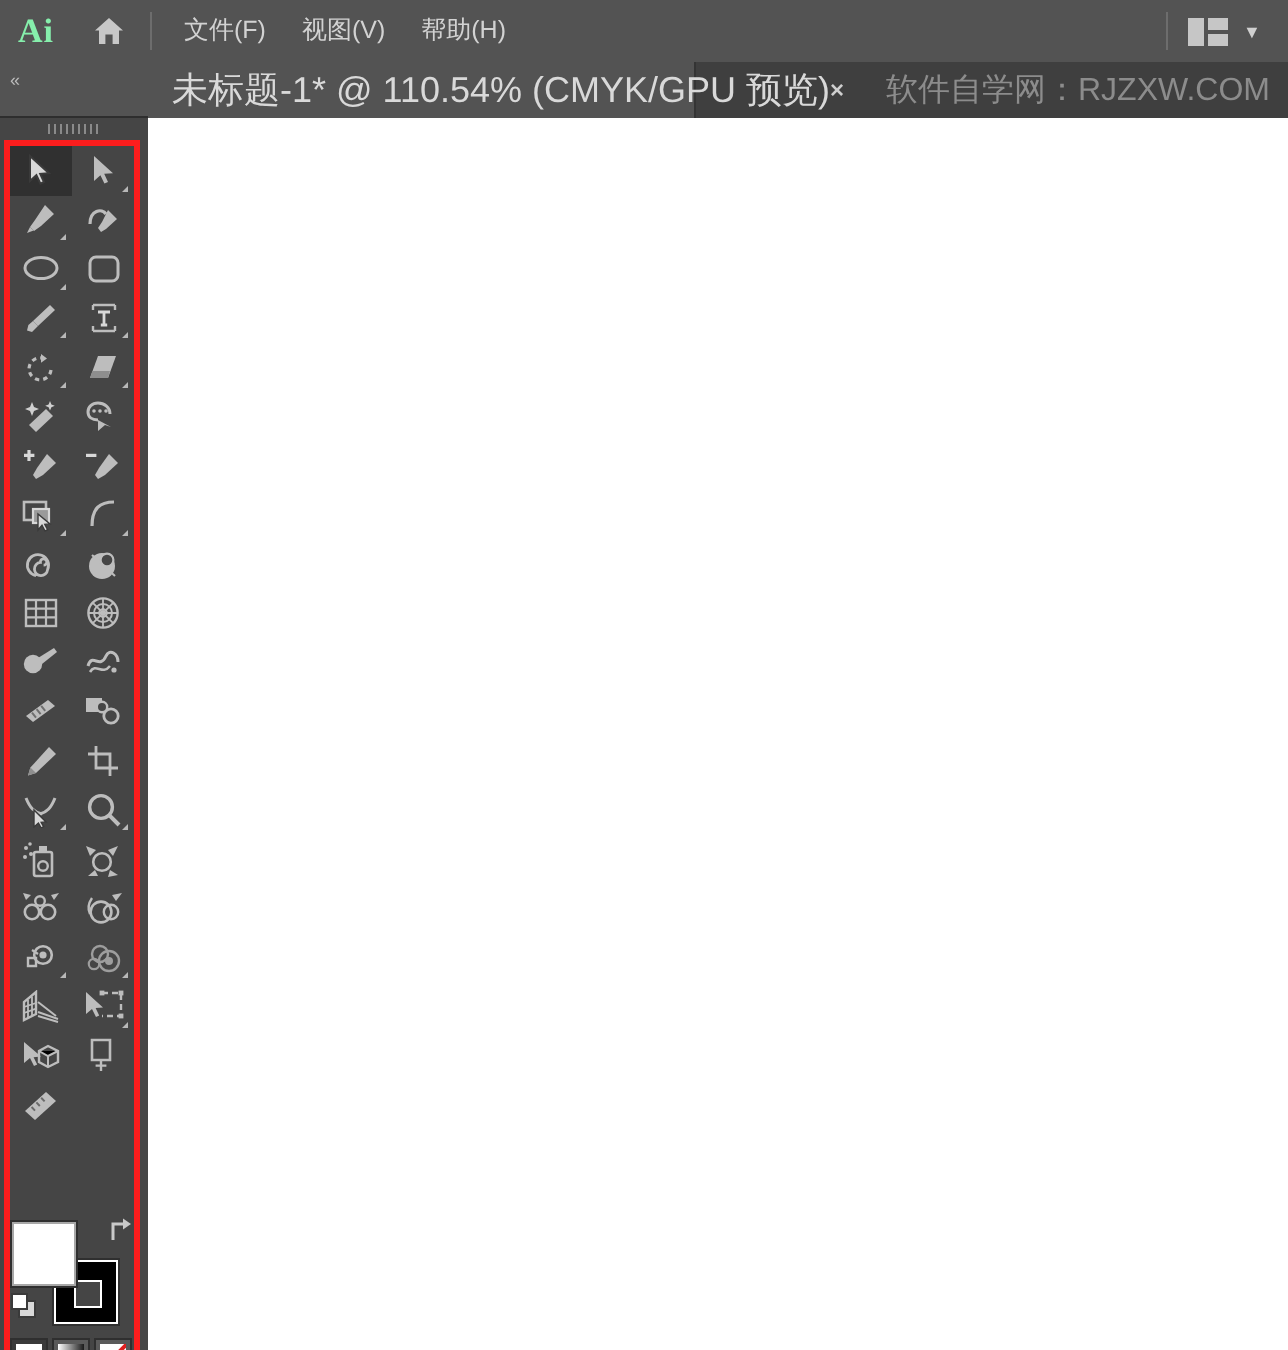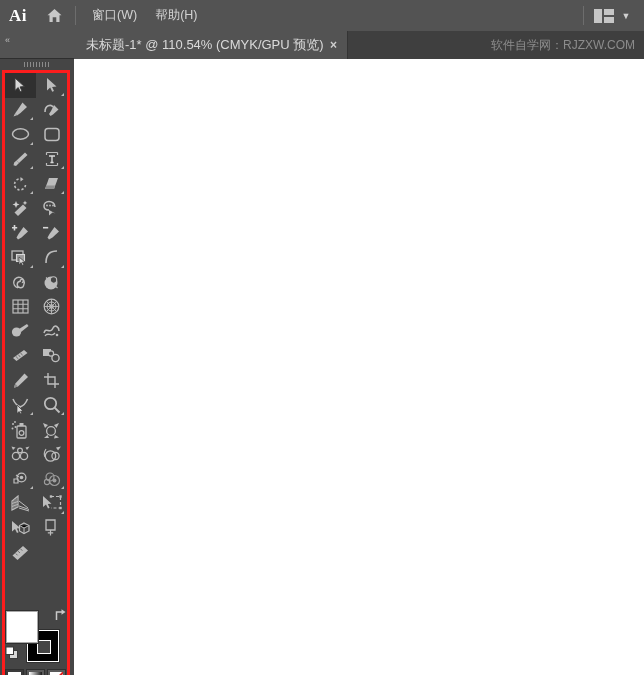--- a/index.html
+++ b/index.html
@@ -15,21 +15,21 @@
   
   #menubar {
     position: absolute; left: 0; top: 0;
     width: 644px; height: 31px;
     background: #535353;
     display: flex; align-items: center;
   }
   #ai-logo {
     width: 36px; height: 31px;
     display: flex; align-items: center; justify-content: center;
-    color: #ffffff;
+    color: #86efac;
     font-size: 17px; font-weight: bold;
     font-family: "Liberation Serif", "DejaVu Serif", serif;
     letter-spacing: .5px;
   }
   #home-btn {
     width: 36px; height: 31px;
     display: flex; align-items: center; justify-content: center;
   }
   .vsep {
     width: 1px; height: 19px; background: #6d6d6d;
@@ -74,32 +74,32 @@
     color: #bdbdbd; font-size: 9px; letter-spacing: -1px;
   }
   #doc-tab {
     position: absolute; left: 74px; top: 0;
     width: 274px; height: 28px;
     background: #535353;
     display: flex; align-items: center;
     border-right: 1px solid #343434;
   }
   #doc-tab-title {
-    color: #d9d9d9; font-size: 13px;
+    color: #d9d9d9; font-size: 18px;
     margin-left: 12px; white-space: nowrap;
   }
   #doc-tab-close {
     margin-left: auto; margin-right: 10px;
     color: #cfcfcf; font-size: 12px; font-weight: bold;
     line-height: 1;
   }
   #watermark {
     position: absolute; right: 9px; top: 0;
     height: 28px; display: flex; align-items: center;
-    color: #8c8c8c; font-size: 12px; white-space: nowrap;
+    color: #8c8c8c; font-size: 16px; white-space: nowrap;
   }
 
   
   #canvas-area {
     position: absolute; left: 74px; top: 59px;
     width: 570px; height: 616px;
     background: #ffffff;
   }
 
   
@@ -218,21 +218,22 @@
 
   <div id="home-btn">
     <svg width="17" height="17" viewBox="0 0 17 17">
       <path d="M8.5 2 L15.5 8.2 L13.5 8.2 L13.5 15 L10.3 15 L10.3 10.2 L6.7 10.2 L6.7 15 L3.5 15 L3.5 8.2 L1.5 8.2 Z" fill="#c8c8c8"></path>
     </svg>
   </div>
 
   <div class="vsep"></div>
 
   <div id="menu-items">
-    <div class="menu-item">窗口(W)</div>
+    <div class="menu-item">文件(F)</div>
+    <div class="menu-item">视图(V)</div>
     <div class="menu-item">帮助(H)</div>
   </div>
 
   <div id="menubar-right">
     <div class="vsep"></div>
     <div id="arrange-btn">
       <svg width="20" height="14" viewBox="0 0 20 14">
         <rect x="0" y="0" width="8" height="14" fill="#c6c6c6"></rect>
         <rect x="10" y="0" width="10" height="6" fill="#c6c6c6"></rect>
         <rect x="10" y="8" width="10" height="6" fill="#c6c6c6"></rect>

